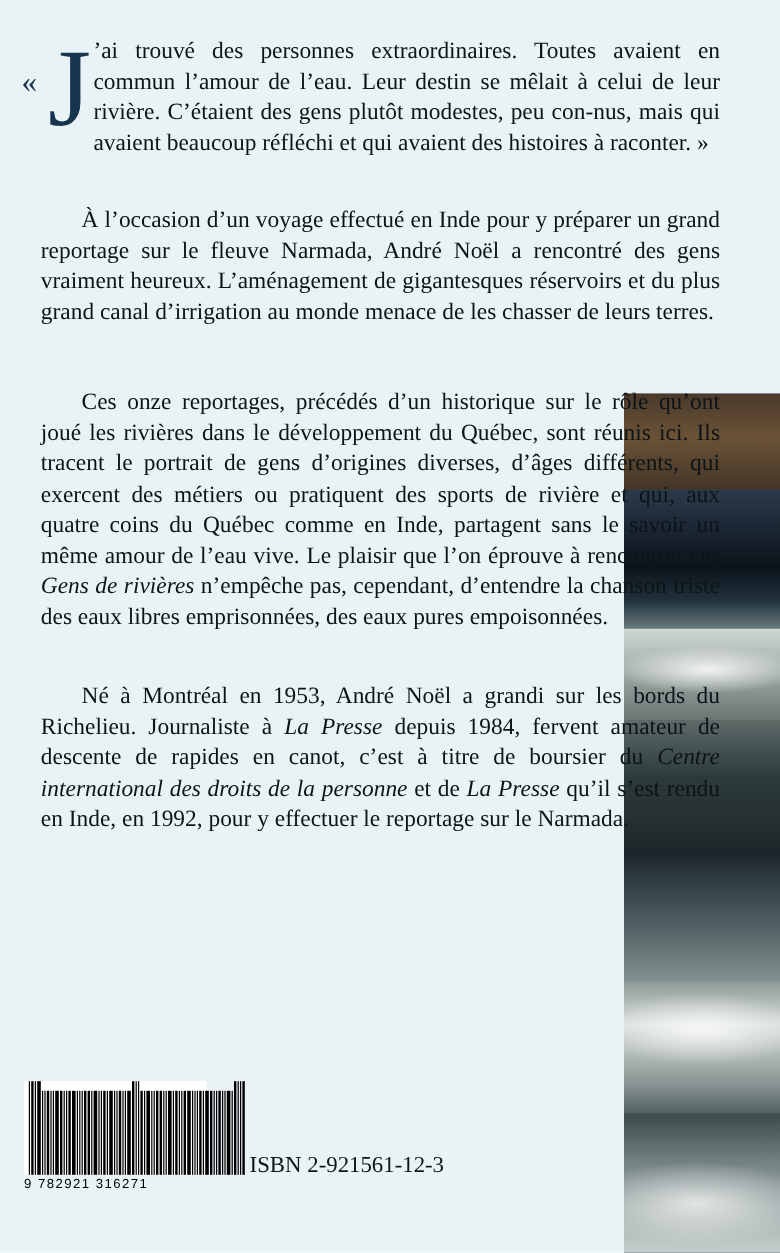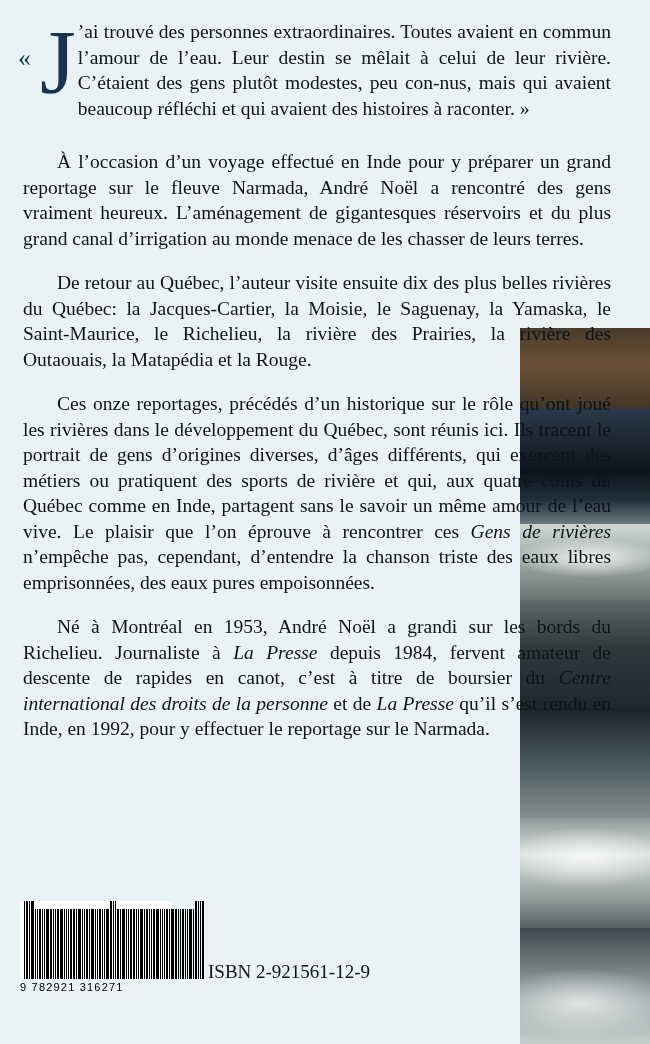--- a/index.html
+++ b/index.html
@@ -68,21 +68,21 @@
     width: 598px;
   }
   .blurb {
     font-size: 19.5px;
     line-height: 25.5px;
     text-align: justify;
     text-justify: inter-word;
     hyphens: manual;
   }
   .blurb p {
-    margin: 5px;
+    margin: 16px;
     text-indent: 34px;
   }
   .blurb p.first {
     text-indent: 0;
   }
   .dropcap-wrap {
     position: relative;
     min-height: 116px;
   }
   .dropcap {
@@ -170,21 +170,20 @@
       <div class="dropcap-wrap">
         <span class="guillemet">«</span>
         <span class="dropcap">J</span>
         <p class="first">’ai trouvé des personnes extraordinaires. Toutes avaient en commun l’amour de l’eau. Leur destin se mêlait à celui de leur rivière. C’étaient des gens plutôt modestes, peu con-nus, mais qui avaient beaucoup réfléchi et qui avaient des histoires à raconter. »</p>
       </div>
 
       <div class="para-gap"></div>
       <p>À l’occasion d’un voyage effectué en Inde pour y préparer un grand reportage sur le fleuve Narmada, André Noël a rencontré des gens vraiment heureux. L’aménagement de gigantesques réservoirs et du plus grand canal d’irrigation au monde menace de les chasser de leurs terres.</p>
 
       <div class="para-gap"></div>
-      <p>De retour au Québec, l’auteur visite ensuite dix des plus belles rivières du Québec: la Jacques-Cartier, la Moisie, le Saguenay, la Yamaska, le Saint-Maurice, le Richelieu, la rivière des Prairies, la rivière des Outaouais, la Matapédia et la Rouge.</p>
 
       <div class="para-gap"></div>
       <p><span>Ces onze reportages, précédés d’un historique sur le rôle qu’ont joué les rivières dans le développement du Québec, sont réunis ici. Ils tracent le portrait de gens d’origines diverses, d’âges différents, qui exercent des métiers ou pratiquent des sports de rivière et qui, aux quatre coins du Québec comme en Inde, partagent sans le savoir un même amour de l’eau vive. Le plaisir que l’on éprouve à rencontrer ces </span><em>Gens de rivières</em><span> n’empêche pas, cependant, d’entendre la chanson triste des eaux libres emprisonnées, des eaux pures empoisonnées.</span></p>
 
       <div class="para-gap"></div>
       <p><span>Né à Montréal en 1953, André Noël a grandi sur les bords du Richelieu. Journaliste à </span><em>La Presse</em><span> depuis 1984, fervent amateur de descente de rapides en canot, c’est à titre de boursier du </span><em>Centre international des droits de la personne</em><span> et de </span><em>La Presse</em><span> qu’il s’est rendu en Inde, en 1992, pour y effectuer le reportage sur le Narmada.</span></p>
 
     </div>
   </div>
 
@@ -257,16 +256,16 @@
           <div class="bar" style="width: 1px; height: 70px;"></div>
           <div class="bar" style="width: 3px; height: 70px;"></div>
           <div class="bar" style="width: 1px; height: 70px;"></div>
           <div class="bar" style="width: 2px; height: 78px;"></div>
           <div class="bar" style="width: 1px; height: 78px;"></div>
           <div class="bar" style="width: 1px; height: 78px;"></div>
           <div class="bar" style="width: 2px; height: 78px;"></div>
         </div>
     </div>
     <div class="barcode-digits">9 782921 316271</div>
-    <div class="isbn">ISBN 2-921561-12-9</div>
+    <div class="isbn">ISBN 2-921561-12-3</div>
   </div>
 
 </div>
 
 </body></html>

